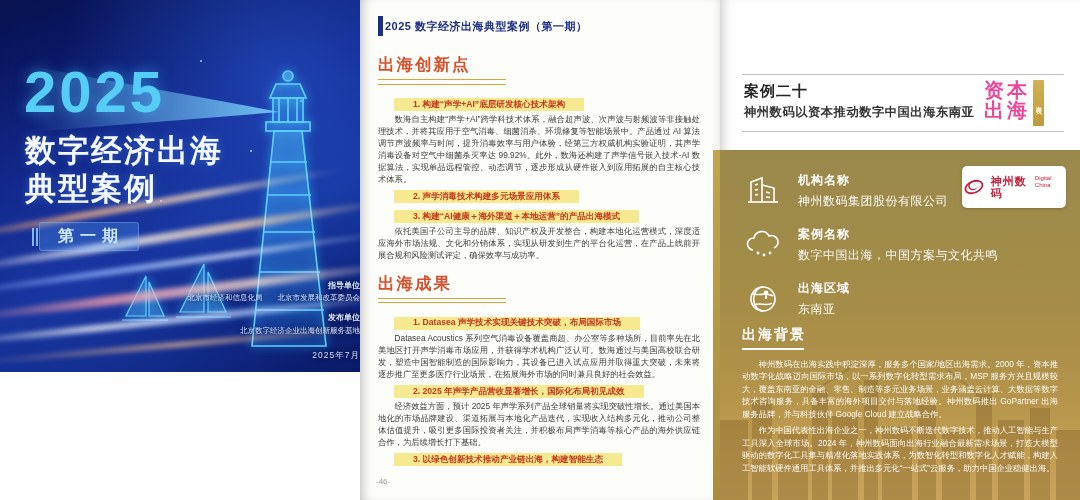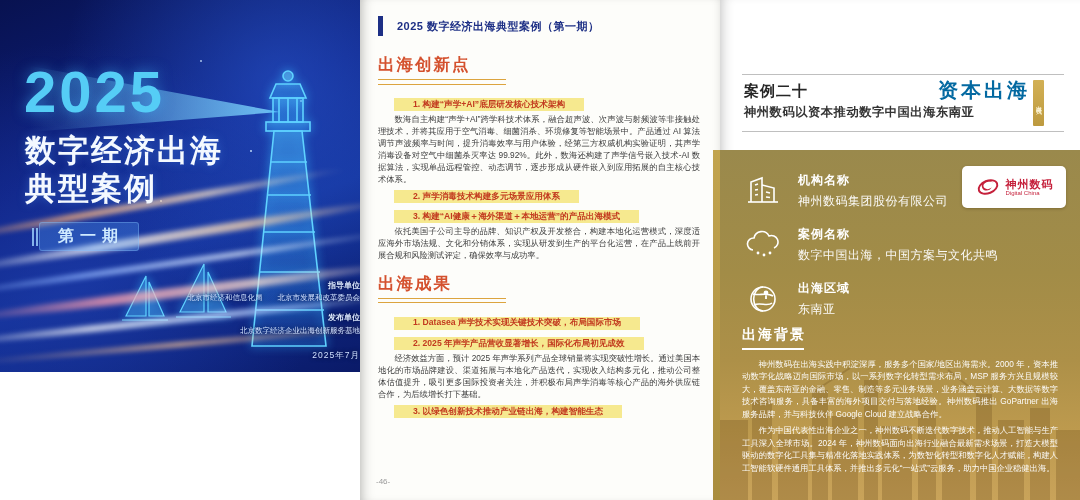--- a/index.html
+++ b/index.html
@@ -29,57 +29,57 @@
   
   .trails { position:absolute; left:-40px; right:-40px; bottom:0; height:210px; overflow:hidden; }
   .streak { position:absolute; height:7px; border-radius:50%; filter:blur(2.5px); opacity:.75; }
   
   .lh-svg { position:absolute; right:0; top:40px; }
   .boat-svg { position:absolute; left:118px; top:258px; }
 
   
   .page-mid { position:relative; width:360px; height:500px; background:#fdfdfa; padding:16px 20px 0 18px;
     box-shadow: inset 10px 0 14px -10px rgba(0,0,0,.35), inset -6px 0 8px -6px rgba(0,0,0,.12); }
-  .mid-header { display:flex; align-items:center; gap:14px; margin-bottom:18px; }
+  .mid-header { display:flex; align-items:center; gap:2px; margin-bottom:18px; }
   .mid-header-bar { width:5px; height:20px; background:#1d2f85; }
   .mid-header-text { color:#1d2f85; font-weight:bold; font-size:11px; letter-spacing:.5px; }
   .sec-head { color:#d4512e; font-size:16.5px; font-weight:bold; letter-spacing:2px; margin-top:14px; }
   .sec-underline { width:128px; height:5.5px; border-top:1.7px solid #dca43e; border-bottom:1.7px solid #dca43e; margin-top:3px; margin-bottom:8px; }
   .item-head { margin:4px 0 2px 16px; font-size:8.6px; font-weight:bold; color:#c23a1f;
     background:#f6e98f; display:inline-block; padding:.5px 19px; line-height:1.35; }
   .item-body { font-size:8.3px; color:#3c3c3c; line-height:1.45; text-align:justify; text-indent:2em; }
   .page-num { position:absolute; left:16px; bottom:14px; color:#9a9a9a; font-size:8px; }
   .gold-strip { position:absolute; right:0; top:150px; bottom:0; width:7px;
     background:linear-gradient(#c2a44e,#a98d3e); }
 
   
   .page-case { position:relative; width:360px; height:500px; background:#fff; overflow:hidden;
     box-shadow: inset 10px 0 14px -10px rgba(0,0,0,.3); }
   .case-top { position:relative; height:150px; padding:0 18px; }
   .case-rule { position:absolute; left:22px; right:16px; height:1px; background:#bfbfbf; }
   .rule-1 { top:74px; } .rule-2 { top:131px; }
   .case-no { position:absolute; left:24px; top:82px; font-size:15px; font-weight:bold; color:#262626; letter-spacing:1px; }
   .case-title { position:absolute; left:24px; top:104px; font-size:12.3px; font-weight:bold; color:#333; letter-spacing:.5px; }
   .mode-tag { position:absolute; right:36px; top:80px; display:flex; gap:3px; }
-  .mode-chars { display:flex; flex-direction:row; line-height:1.02; font-size:20px; font-weight:bold;
-    color:#0369a1; letter-spacing:3px; text-align:center; }
+  .mode-chars { display:flex; flex-direction:column; line-height:1.02; font-size:20px; font-weight:bold;
+    color:#ec4899; letter-spacing:3px; text-align:center; }
   .mode-ribbon { width:11px; height:46px; background:linear-gradient(#d2b055,#bd9a3f); border-radius:1px;
     display:flex; align-items:center; justify-content:center; }
   .mode-ribbon span { writing-mode:vertical-rl; font-size:6px; color:#fdf6d8; letter-spacing:1px; }
 
   .case-gold { position:relative; height:350px; padding:20px 22px 0 22px; color:#fff; overflow:hidden;
     background:linear-gradient(180deg,#9a894c 0%, #a28c47 35%, #ad9048 60%, #bd9a4e 80%, #c9a35a 100%); }
   .city-sil { position:absolute; left:0; right:0; bottom:0; opacity:.45; }
   .info-row { position:relative; display:flex; gap:14px; margin-bottom:14px; z-index:2; }
   .info-icon { width:42px; height:40px; flex:0 0 42px; display:flex; align-items:center; justify-content:center; }
   .info-label { font-size:12px; font-weight:bold; letter-spacing:1px; margin-top:2px; }
   .info-value { font-size:12px; margin-top:4px; opacity:.95; letter-spacing:.5px; }
   .logo-box { position:absolute; right:14px; top:16px; width:104px; height:42px; background:#fff; border-radius:5px;
     display:flex; align-items:center; justify-content:center; gap:5px; box-shadow:0 1px 3px rgba(60,40,0,.3); z-index:3; }
-  .logo-text { display:flex; flex-direction:column; line-height:1.1; }
+  .logo-text { display:flex; flex-direction:row; line-height:1.1; }
   .logo-cn { color:#c5203b; font-size:11px; font-weight:bold; letter-spacing:1px; }
   .logo-en { color:#c5203b; font-size:6px; }
   .bg-head { position:relative; z-index:2; font-size:14px; font-weight:bold; letter-spacing:2px; margin-top:6px; }
   .bg-underline { position:relative; z-index:2; width:62px; height:2px; background:#fff; margin:4px 0 8px 0; }
   .bg-para { position:relative; z-index:2; font-size:8.3px; line-height:1.5; text-align:justify; text-indent:2em; opacity:.96; }
 </style>
 </head>
 <body>
 
 <div id="stage">
@@ -172,20 +172,21 @@
       <span class="item-head">2. 声学消毒技术构建多元场景应用体系</span>
       <span class="item-head">3. 构建“AI健康＋海外渠道＋本地运营”的产品出海模式</span>
       <div class="item-body">依托美国子公司主导的品牌、知识产权及开发整合，构建本地化运营模式，深度适应海外市场法规、文化和分销体系，实现从研发到生产的平台化运营，在产品上线前开展合规和风险测试评定，确保效率与成功率。</div>
     </div>
 
     <div class="sec-head" style="margin-top:12px">出海成果</div>
     <div class="sec-underline"></div>
 
     <div>
       <span class="item-head">1. Datasea 声学技术实现关键技术突破，布局国际市场</span>
+      <div class="item-body">Datasea Acoustics 系列空气消毒设备覆盖商超、办公室等多种场所，目前率先在北美地区打开声学消毒市场应用，并获得学术机构广泛认可。数海通过与美国高校联合研发，塑造中国智能制造的国际影响力，其设备已进入试点应用并取得重大突破，未来将逐步推广至更多医疗行业场景，在拓展海外市场的同时兼具良好的社会效益。</div>
       <span class="item-head">2. 2025 年声学产品营收显著增长，国际化布局初见成效</span>
       <div class="item-body">经济效益方面，预计 2025 年声学系列产品全球销量将实现突破性增长。通过美国本地化的市场品牌建设、渠道拓展与本地化产品迭代，实现收入结构多元化，推动公司整体估值提升，吸引更多国际投资者关注，并积极布局声学消毒等核心产品的海外供应链合作，为后续增长打下基础。</div>
       <span class="item-head">3. 以绿色创新技术推动产业链出海，构建智能生态</span>
       
     </div>
 
     <div class="page-num">-46-</div>
     <div class="gold-strip"></div>
   </div>
 

